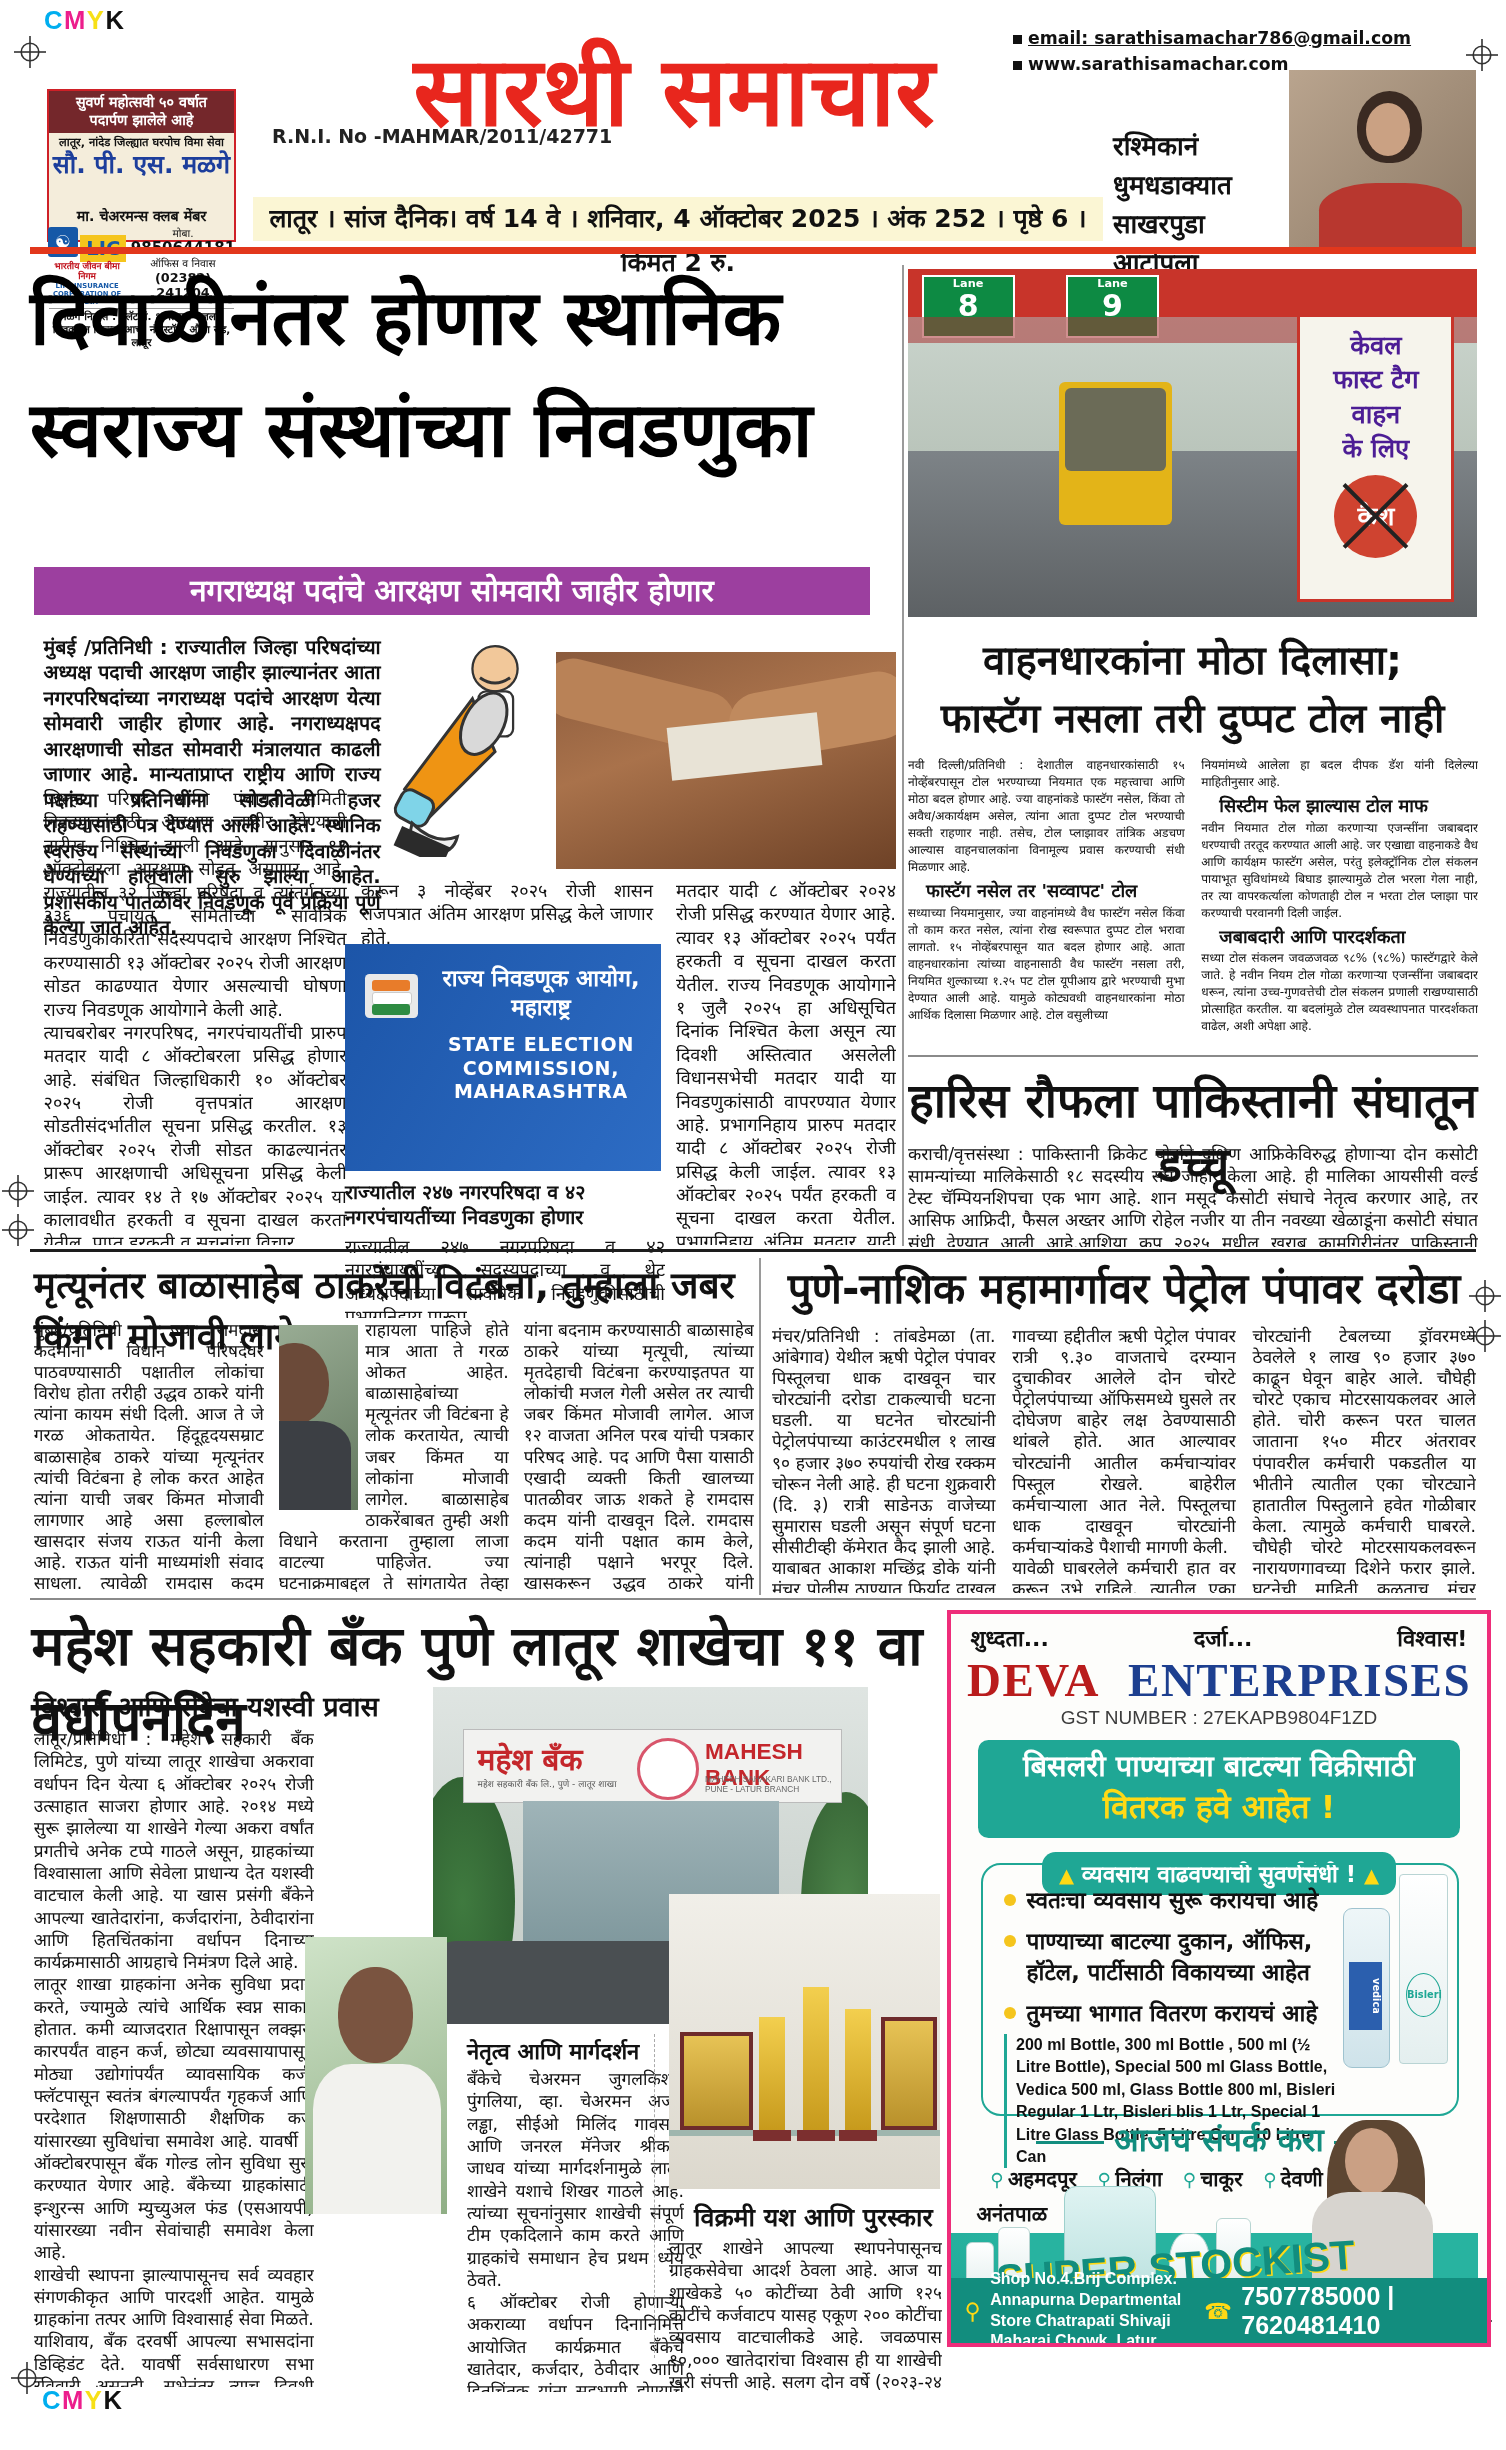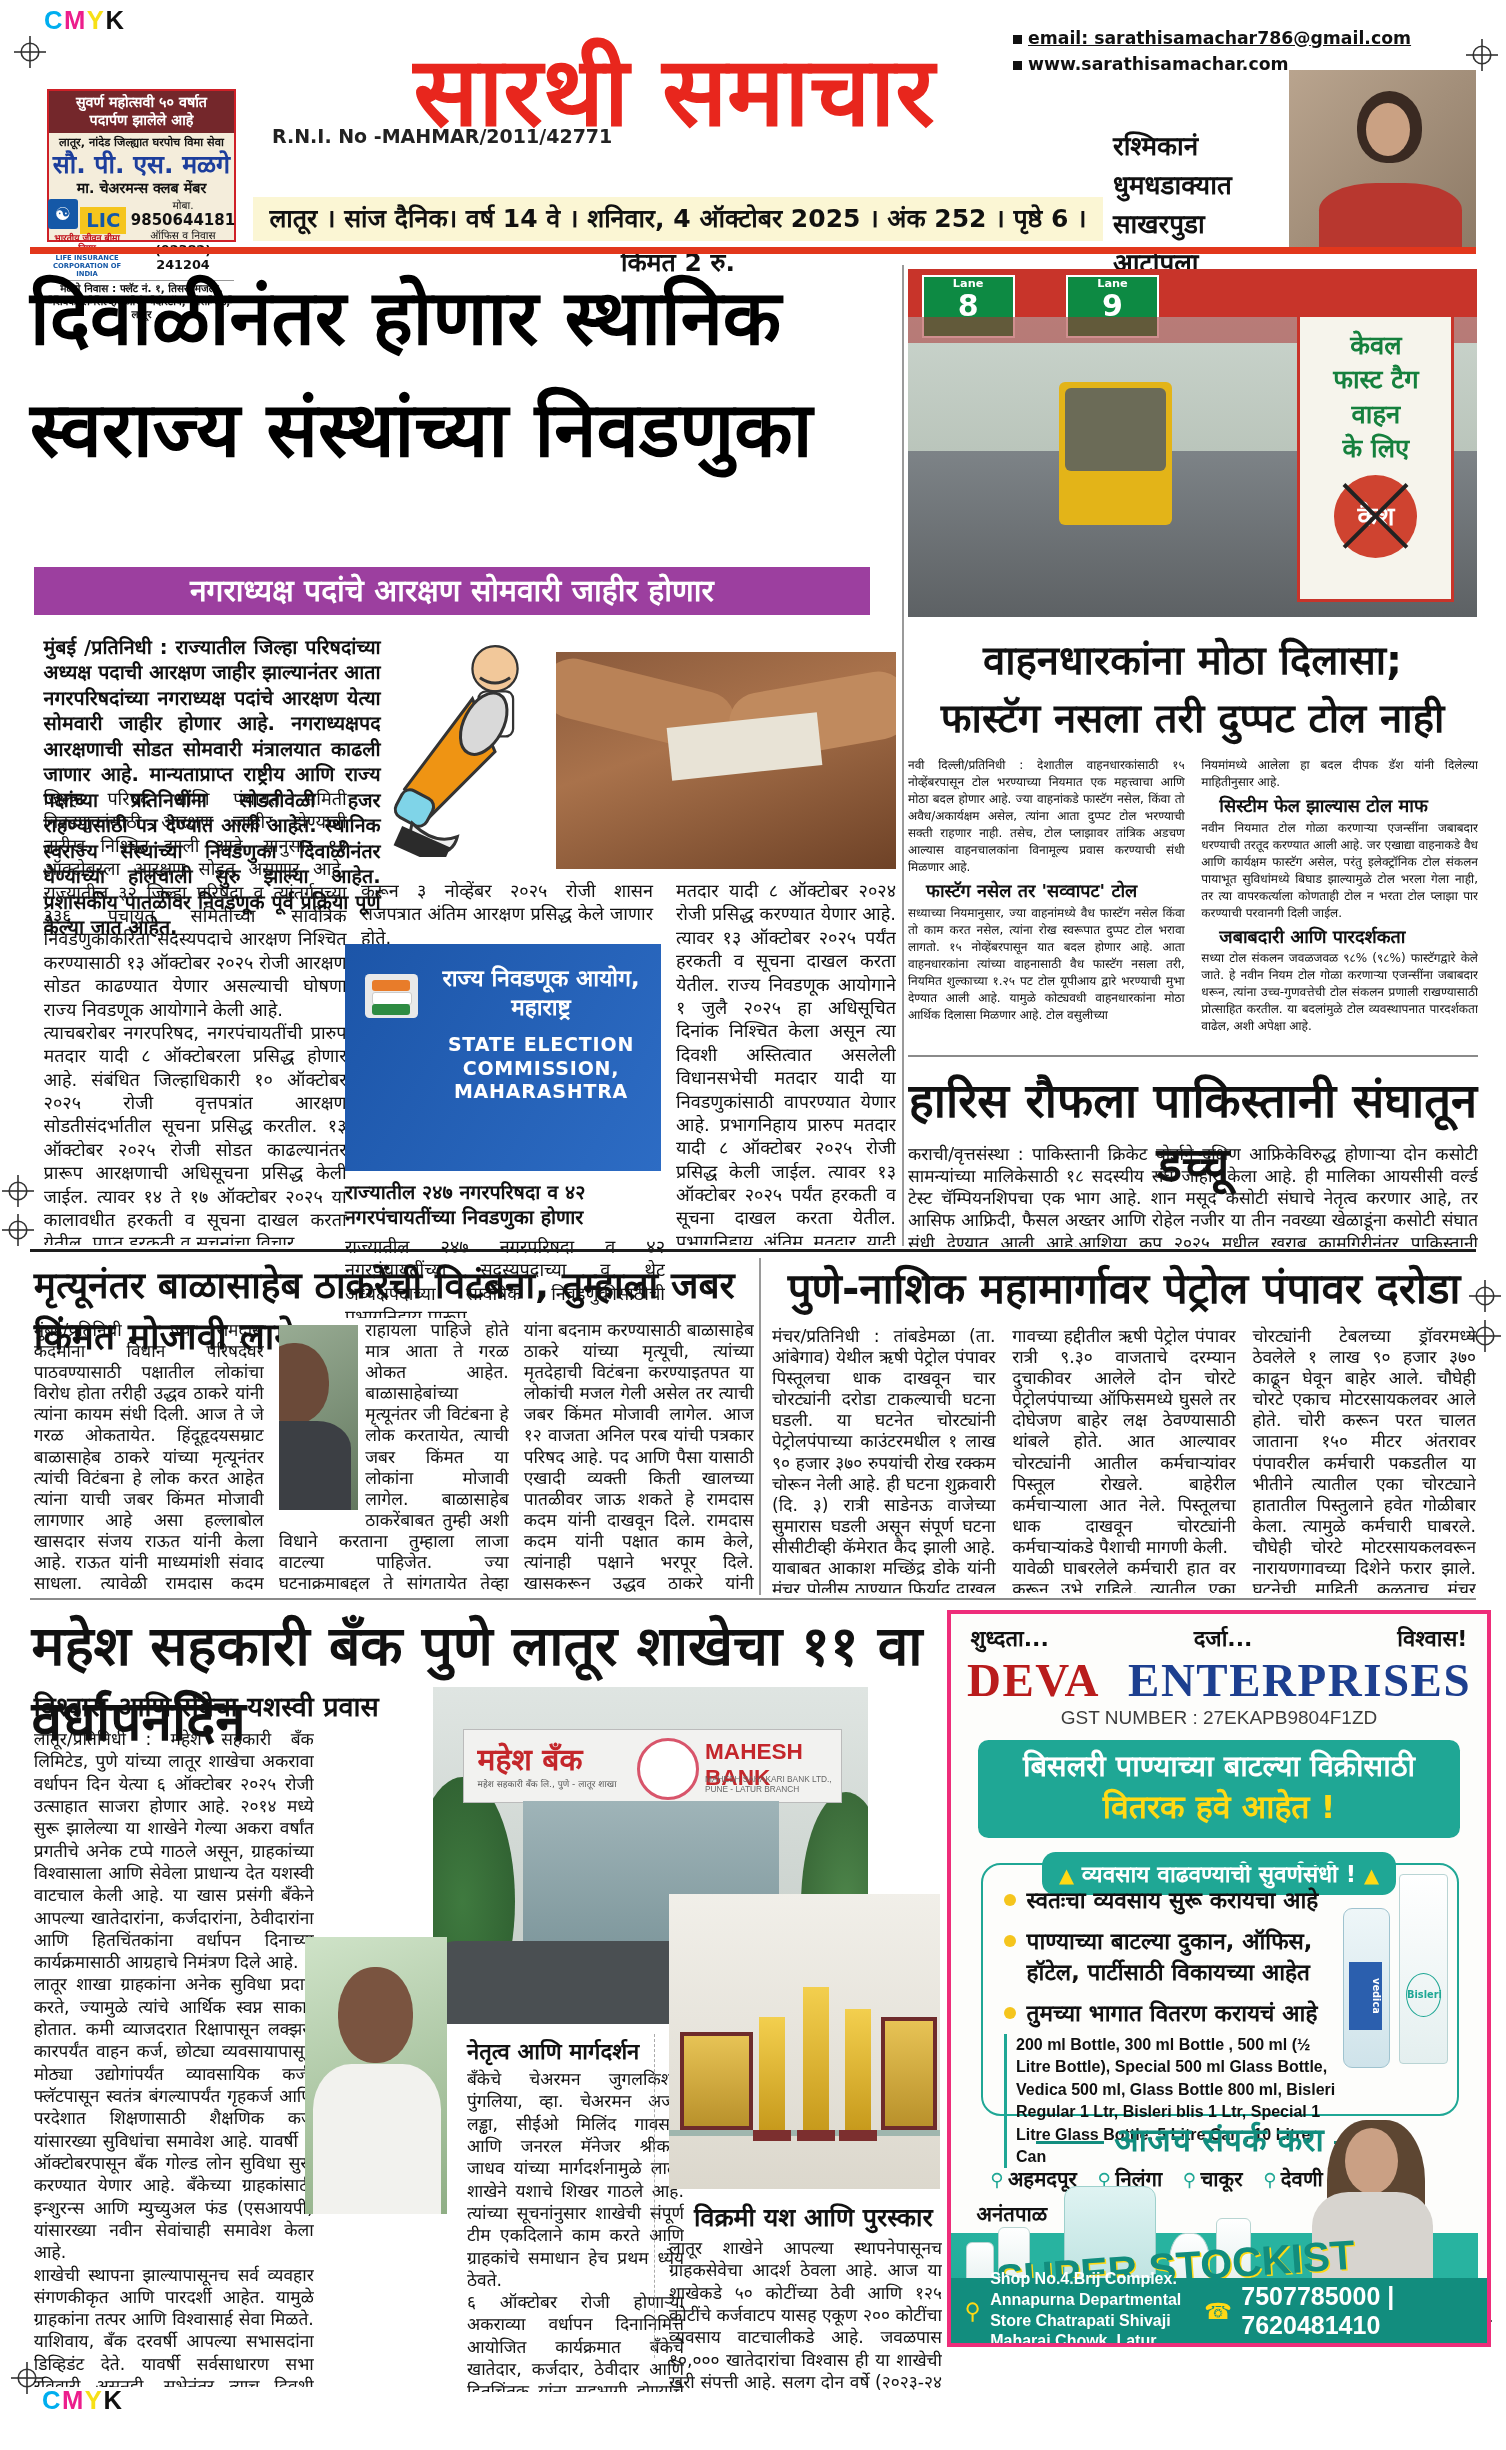--- a/index.html
+++ b/index.html
@@ -14,21 +14,21 @@
   .regmark{width:32px;height:32px;}
   .cmyk{font-size:25.6px;font-weight:bold;letter-spacing:1.5px;font-family:"Liberation Sans",sans-serif;}
   .cmyk span:nth-child(1){color:#00aeef}.cmyk span:nth-child(2){color:#ec1e8c}
   .cmyk span:nth-child(3){color:#f7e017}.cmyk span:nth-child(4){color:#111}
 
   
   .licad{left:47px;top:89px;width:185px;height:149px;border:2.3px solid #cf2027;background:#f4eddb;font-size:12px;text-align:center;}
   .licad .maroon{background:#74272b;color:#fff;font-weight:bold;font-size:14.3px;line-height:1.25;padding:3px 1.5px;}
   .licad .svc{font-size:11.3px;font-weight:bold;padding:1.5px 0;}
   .licad .nm{color:#1c3e9c;font-weight:bold;font-size:25px;line-height:1.1;}
-  .licad .mem{font-weight:bold;font-size:14.3px;}
+  .licad .mem{font-weight:bold;font-size:14.3px;margin-top:28px;}
   .licrow{display:flex;justify-content:center;align-items:flex-start;gap:4.5px;margin-top:1.5px;}
   .liclogo{width:30px;height:30px;background:#1558a7;border-radius:3px;color:#fff;font-size:18px;line-height:30px;}
   .licyellow{background:#f5c51d;color:#1558a7;font-weight:bold;font-size:19.6px;padding:2.3px 6px;margin-top:8px;}
   .licsmall{font-size:9px;color:#c1121c;font-weight:bold;line-height:1.1;}
   .licsmall2{font-size:6.8px;color:#1558a7;font-weight:bold;}
   .licright{text-align:center;font-size:10.5px;line-height:1.2;}
   .licright .ph{font-size:15px;font-weight:bold;}
   .licaddr{font-size:10.5px;font-weight:bold;border-top:0.8px solid #999;margin-top:1.5px;padding-top:1.5px;line-height:1.25;}
 
   
@@ -85,21 +85,21 @@
   .toll-gantry{position:absolute;left:0;top:0;width:100%;height:48px;background:#c8342a;}
   .lane-sign{position:absolute;top:6px;width:89px;height:59px;background:#0d8a43;color:#fff;font-weight:bold;
      text-align:center;border:2.3px solid #fff;font-size:11.3px;line-height:1.2;}
   .lane-sign .num{font-size:30px;line-height:1.0;}
   .toll-booth{position:absolute;left:0;top:48px;width:100%;height:25.6px;background:#a33; opacity:.55;}
   .toll-road{position:absolute;left:0;bottom:0;width:100%;height:166px;background:linear-gradient(#7d8387,#5d6164);}
   .toll-truck{position:absolute;left:151px;top:113px;width:113px;height:143px;background:#e3b418;border-radius:6px;}
   .toll-truck .tarp{position:absolute;left:6px;top:6px;width:101px;height:83px;background:#6b6b57;border-radius:6px;}
   .toll-sign{position:absolute;right:22.6px;top:45px;width:151px;height:271px;background:#f6f4ec;border:3px solid #c8342a;
      text-align:center;font-weight:bold;padding-top:10.5px;}
-  .toll-sign .r{color:#15803d;font-size:25.6px;line-height:1.35;}
+  .toll-sign .r{color:#4c1d95;font-size:25.6px;line-height:1.35;}
   .nocash{margin:9px auto 0;width:83px;height:83px;border-radius:50%;background:#cf4330;color:#fff;
      font-size:25.6px;font-weight:bold;line-height:83px;position:relative;}
   .nocash:before,.nocash:after{content:"";position:absolute;left:-3px;top:39px;width:89px;height:3.8px;background:#222;}
   .nocash:before{transform:rotate(45deg);} .nocash:after{transform:rotate(-45deg);}
   .toll-h{left:0;top:371px;width:569px;text-align:center;font-size:40px;font-weight:bold;line-height:1.45;}
   .toll-body{left:0;top:496px;width:570px;height:300px;display:flex;gap:16.6px;}
   .toll-body .col{width:277px;height:300px;overflow:hidden;}
   .subhead-s{font-weight:bold;font-size:18px;margin:3px 0 1.5px 18px;}
 
   .greyrule{background:#8a8a8a;height:1.5px;}

